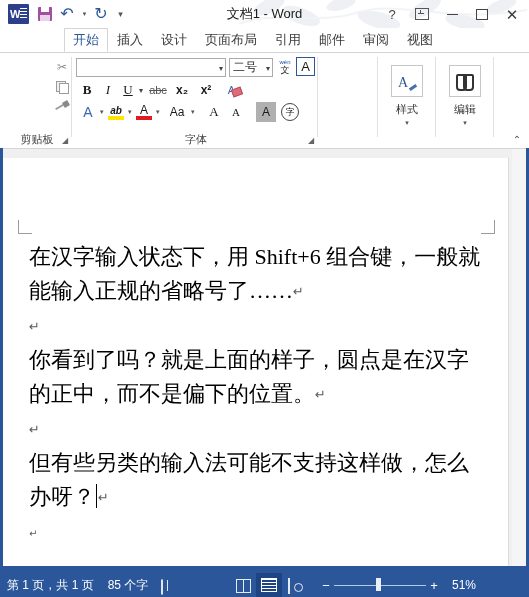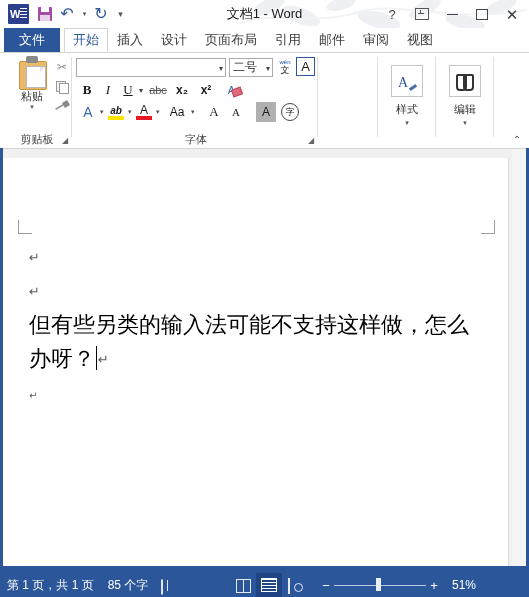--- a/index.html
+++ b/index.html
@@ -630,45 +630,35 @@
       <div class="wc">
         <span class="glyph-max"></span>
       </div>
       <div class="wc">
         <span class="glyph-close">✕</span>
       </div>
     </div>
   </div>
 
   <div class="tabstrip">
-    <div class="tab-file">文件</div>
     <div class="tabs">
       <div class="tab active">开始</div>
       <div class="tab">插入</div>
       <div class="tab">设计</div>
       <div class="tab">页面布局</div>
       <div class="tab">引用</div>
       <div class="tab">邮件</div>
       <div class="tab">审阅</div>
       <div class="tab">视图</div>
     </div>
   </div>
 
   <div class="ribbon">
 
     <div class="group" id="grp-clipboard">
-      <div class="paste-big">
-        <span class="clip-shape">
-          <span class="clip-body"></span>
-          <span class="clip-clamp"></span>
-          <span class="clip-page"></span>
-        </span>
-        <span class="paste-label">粘贴</span>
-        <span class="paste-caret">▾</span>
-      </div>
       <div class="clip-small" style="top:4px">
         <span>✂</span>
       </div>
       <div class="clip-small" style="top:24px">
         <span class="copy-glyph">
             <i class="b"></i>
             <i class="f"></i>
           </span>
       </div>
       <div class="clip-small" style="top:44px">
@@ -775,21 +765,23 @@
     <div class="ribbon-collapse">⌃</div>
   </div>
 
   <div class="doc-outer">
     <div class="scrollbar-v"></div>
     <div class="page">
       <div class="margin-mark tl"></div>
       <div class="margin-mark tr"></div>
 
       <div class="doc-text">
+        <p class="para"><span>在汉字输入状态下，用 Shift+6 组合键，一般就能输入正规的省略号了……</span><span class="pilcrow">↵</span></p>
         <p class="para empty"><span class="pilcrow">↵</span></p>
+        <p class="para"><span>你看到了吗？就是上面的样子，圆点是在汉字的正中，而不是偏下的位置。</span><span class="pilcrow">↵</span></p>
         <p class="para empty"><span class="pilcrow">↵</span></p>
         <p class="para"><span>但有些另类的输入法可能不支持这样做，怎么办呀？</span><span class="caretbar"></span><span class="pilcrow">↵</span></p>
         <p class="para empty"><span class="pilcrow" style="font-size:10px">↵</span></p>
       </div>
     </div>
   </div>
 
   <div class="statusbar">
     <div class="sb-item">第 1 页，共 1 页</div>
     <div class="sb-item">85 个字</div>

